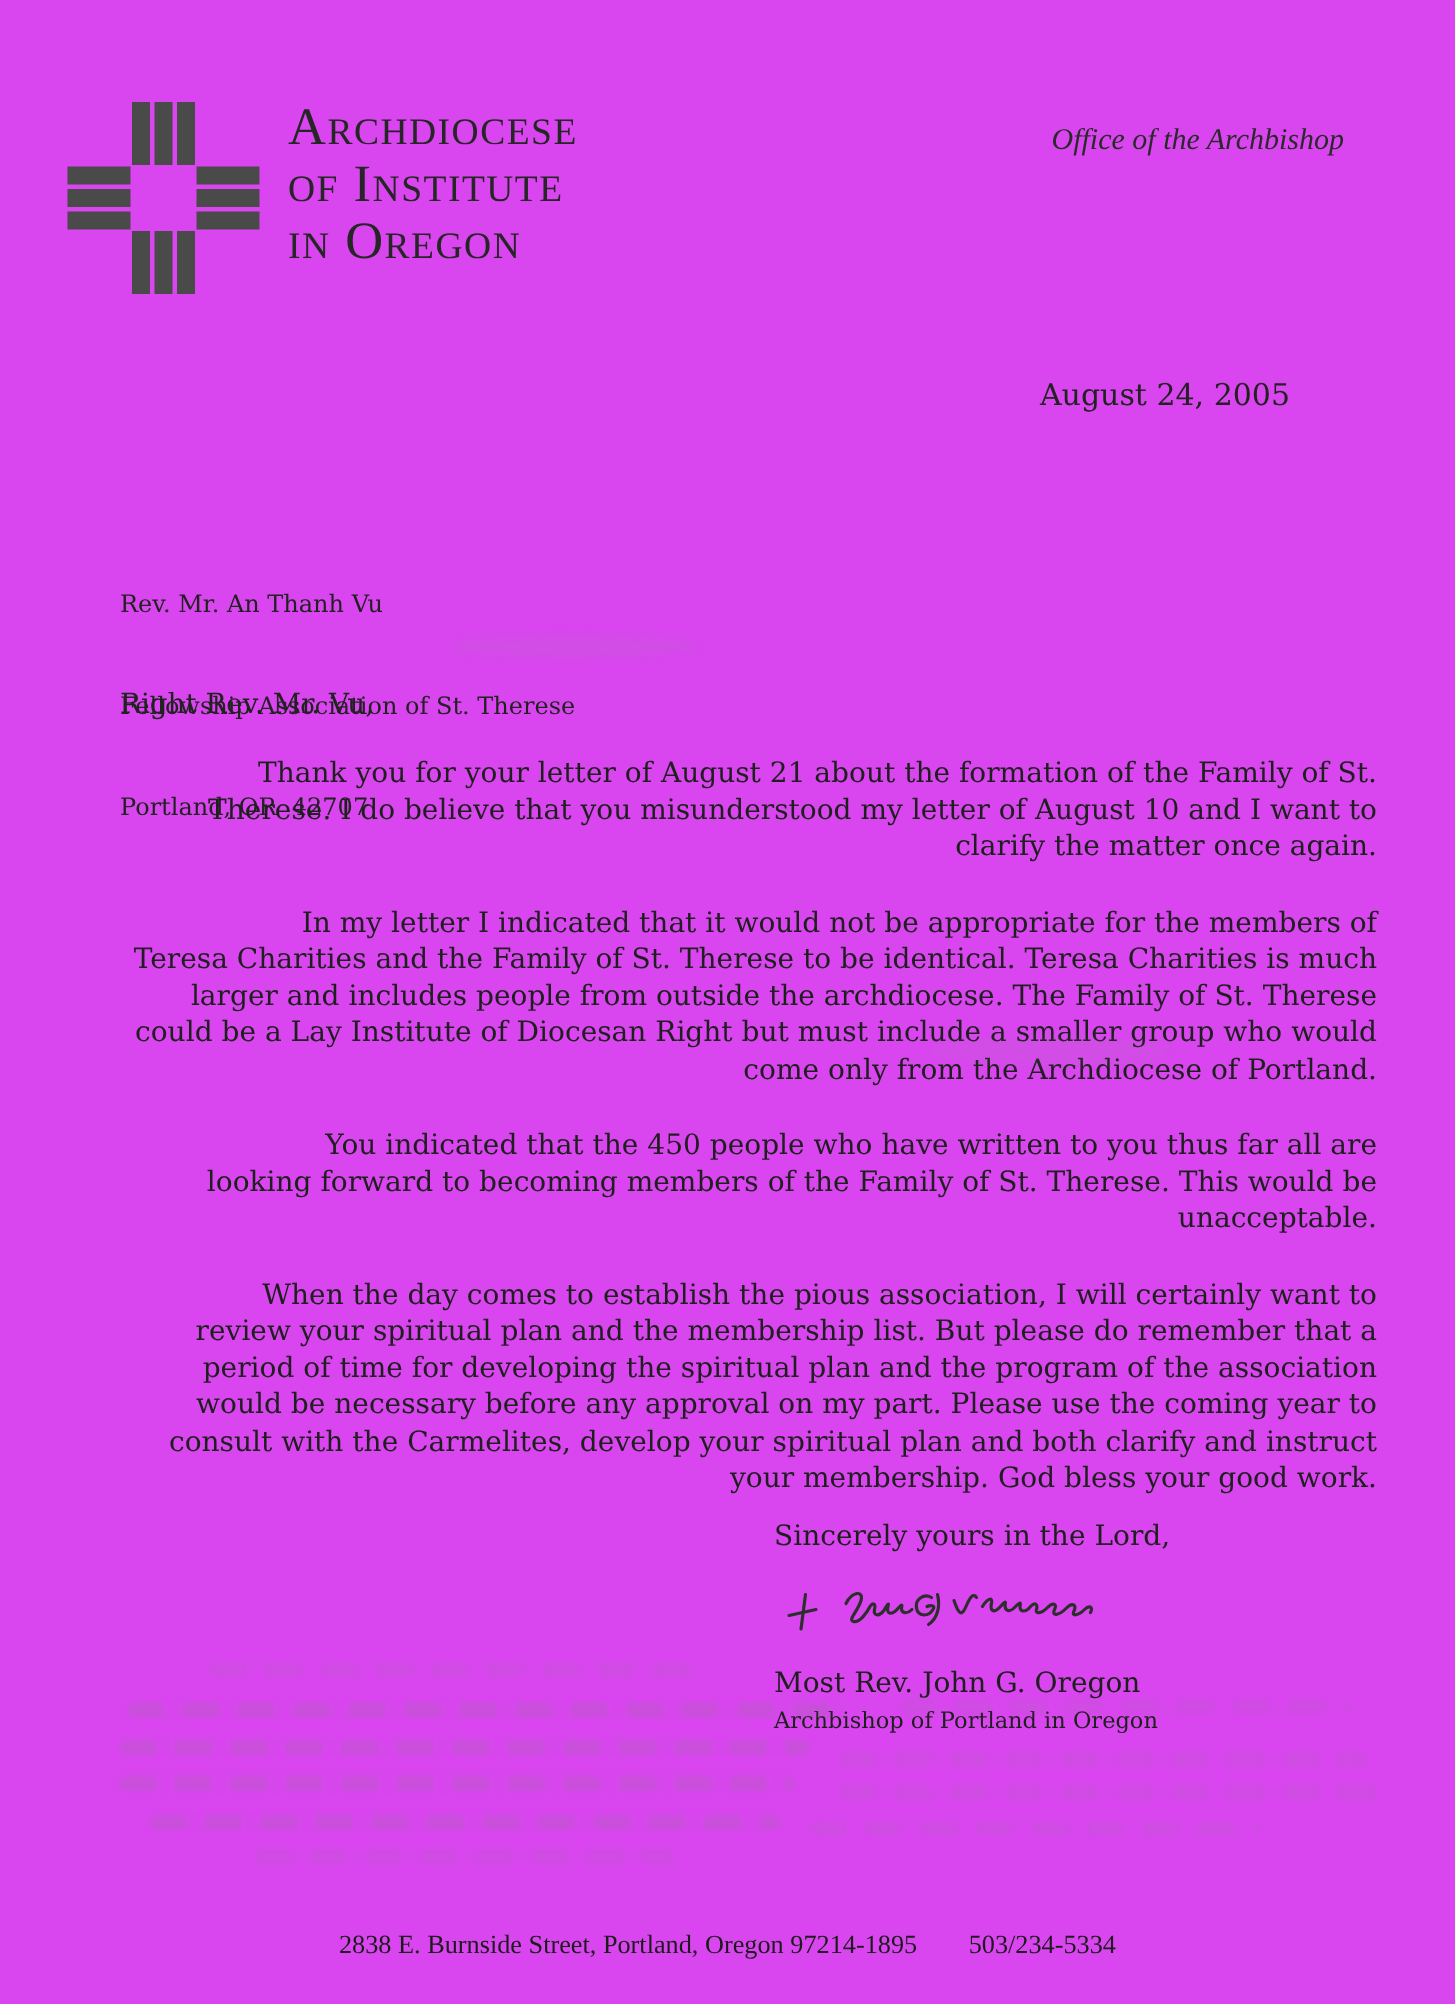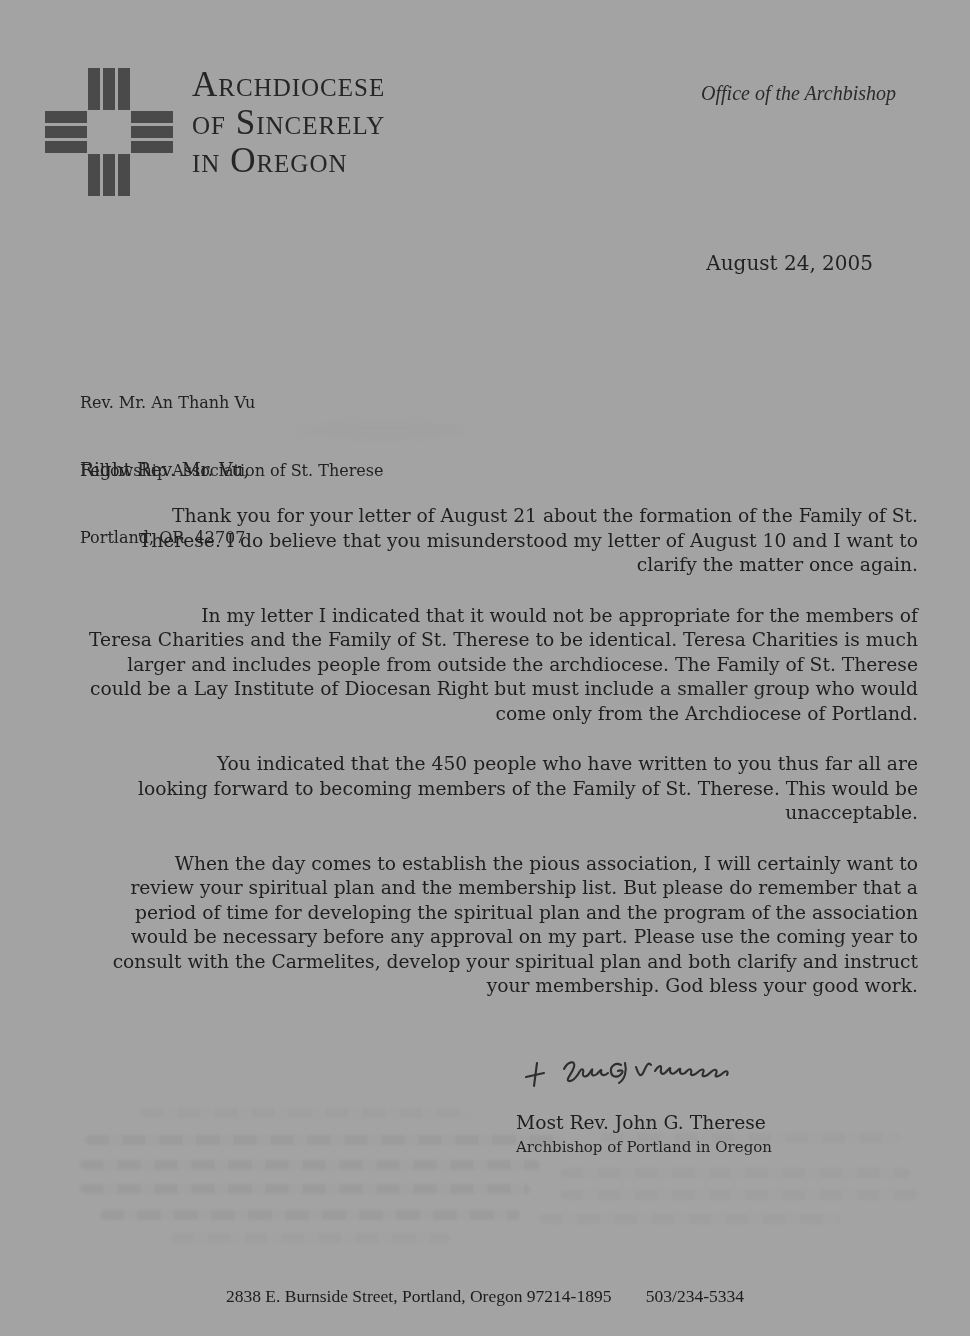--- a/index.html
+++ b/index.html
@@ -1,20 +1,20 @@
 <!DOCTYPE html>
 <html><head>
 <meta charset="utf-8">
 <style>
   html,body{margin:0;padding:0;background:#e8e8e8;}
   .page{
     position:relative;
     width:970px;height:1336px;
     margin:0 auto;
-    background:#a3a3a3;
+    background:#d946ef;
     overflow:hidden;
     font-family:"DejaVu Serif", serif;
     color:#1f1f1f;
   }
 
   
   .logo{position:absolute;left:45px;top:68px;width:128px;height:128px;}
   .logo .bar{position:absolute;background:#4a4a4a;}
   
   .bar.tv1{left:43px;top:0;width:12px;height:42px;}
@@ -43,21 +43,21 @@
   }
   .office{
     position:absolute;right:74px;top:82px;
     font-family:"Liberation Serif", serif;
     font-style:italic;
     font-size:20px;color:#2a2a2a;
   }
 
   
   .date{
-    position:absolute;right:97px;top:251px;
+    position:absolute;right:110px;top:251px;
     font-size:20px;color:#222;
   }
   .recipient{
     position:absolute;left:80px;top:347px;
     font-size:16px;line-height:22.5px;color:#222;
     white-space:pre;
   }
   .salutation{
     position:absolute;left:80px;top:459px;
     font-size:18.5px;color:#222;
@@ -115,21 +115,21 @@
     <div class="bar lh1"></div>
     <div class="bar lh2"></div>
     <div class="bar lh3"></div>
     <div class="bar rh1"></div>
     <div class="bar rh2"></div>
     <div class="bar rh3"></div>
   </div>
 
   <div class="orgname">
     <div>Archdiocese</div>
-    <div>of Sincerely</div>
+    <div>of Institute</div>
     <div>in Oregon</div>
   </div>
 
   <div class="office">Office of the Archbishop</div>
 
   <div class="date">August 24, 2005</div>
 
   <div class="recipient">
     <div>Rev. Mr. An Thanh Vu</div>
     <div>Fellowship Association of St. Therese</div>
@@ -138,41 +138,42 @@
 
   <div class="salutation">Right Rev. Mr. Vu,</div>
 
   <div class="body-block">
     <p>Thank you for your letter of August 21 about the formation of the Family of St. Therese.  I do believe that you misunderstood my letter of August 10 and I want to clarify the matter once again.</p>
     <p>In my letter I indicated that it would not be appropriate for the members of Teresa Charities and the Family of St. Therese to be identical.  Teresa Charities is much larger and includes people from outside the archdiocese.  The Family of St. Therese could be a Lay Institute of Diocesan Right but must include a smaller group who would come only from the Archdiocese of Portland.</p>
     <p>You indicated that the 450 people who have written to you thus far all are looking forward to becoming members of the Family of St. Therese.  This would be unacceptable.</p>
     <p>When the day comes to establish the pious association, I will certainly want to review your spiritual plan and the membership list.  But please do remember that a period of time for developing the spiritual plan and the program of the association would be necessary before any approval on my part.  Please use the coming year to consult with the Carmelites, develop your spiritual plan and both clarify and instruct your membership.  God bless your good work.</p>
   </div>
 
+  <div class="valediction">Sincerely yours in the Lord,</div>
 
   <div class="signature">
     <span class="sr">+ John G. Vlazny</span>
     <svg width="240" height="58" viewBox="0 0 240 58">
       <g fill="none" stroke="#2e2e2e" stroke-width="2.1" stroke-linecap="round" stroke-linejoin="round">
 
         <path d="M8 31 L26 27"></path>
         <path d="M19 17 L16 40"></path>
 
         <path d="M46 23 C50 15 58 14 56 21 C54 28 47 34 51 35 C55 36 60 29 62 25 C64 22 66 23 65 27 C64 31 68 32 71 28 C73 25 75 21 74 25 C73 29 75 31 79 28 C82 25 84 22 83 26 C83 30 87 30 90 27"></path>
 
         <path d="M103 19 C98 16 92 20 93 26 C94 32 101 32 104 27 C106 24 102 24 100 25"></path>
         <path d="M107 17 C109 25 107 33 101 37"></path>
 
         <path d="M118 21 C121 30 123 32 126 25 C129 18 131 16 133 19"></path>
         <path d="M137 25 C140 20 144 18 143 23 C142 27 144 30 148 26 C151 23 153 20 152 24 C152 28 155 29 158 26 C161 23 163 21 162 25 C162 29 166 29 169 25 C172 22 174 23 173 27 C172 30 176 30 180 26 C184 22 187 23 185 27 C183 32 188 31 193 26 C197 22 200 24 198 28 C196 32 201 31 205 27 C208 24 211 25 209 29"></path>
       </g>
     </svg>
   </div>
 
-  <div class="signer-name">Most Rev. John G. Therese</div>
+  <div class="signer-name">Most Rev. John G. Oregon</div>
   <div class="signer-title">Archbishop of Portland in Oregon</div>
 
   <div class="footer">
     <span>2838 E. Burnside Street, Portland, Oregon 97214-1895</span>
     <span class="phone">503/234-5334</span>
   </div>
 
   <div class="smudge" style="left:300px;top:424px;width:165px;height:14px;"></div>
   <div class="smudge" style="left:620px;top:692px;width:160px;height:18px;"></div>
 

